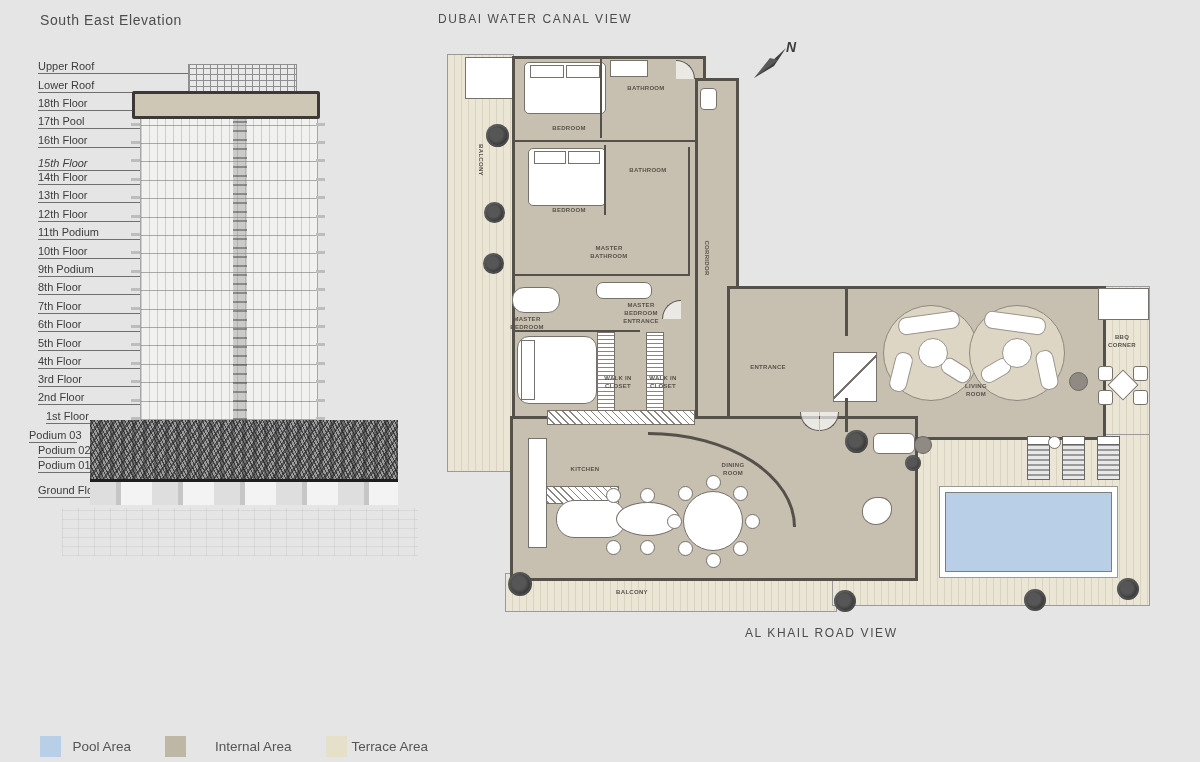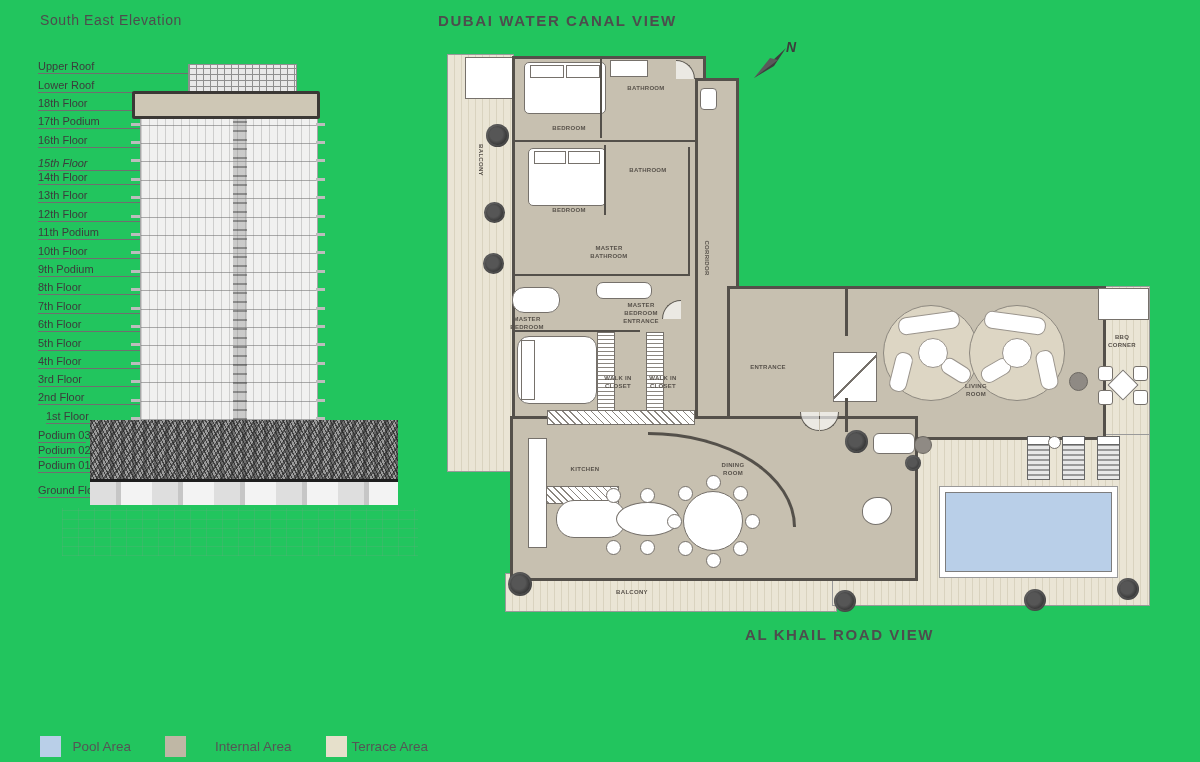--- a/index.html
+++ b/index.html
@@ -1,20 +1,20 @@
 <!DOCTYPE html>
 <html><head>
 <meta charset="utf-8">
 <style>
   html,body{margin:0;padding:0;background:#fff;}
-  .canvas{position:relative;width:1200px;height:762px;background:#22c55e;overflow:hidden;
+  .canvas{position:relative;width:1200px;height:762px;background:#e5e5e5;overflow:hidden;
           font-family:"Liberation Sans",sans-serif;color:#4a4a4a;}
   .abs{position:absolute;}
   .title{font-size:14px;letter-spacing:.6px;color:#4d4d4d;}
-  .caps{font-size:15px;letter-spacing:1.6px;color:#4d4d4d;font-weight:bold;}
+  .caps{font-size:12px;letter-spacing:1.6px;color:#4d4d4d;}
   
   .floor-row{position:absolute;height:12px;border-bottom:1px solid #6f6f6f;z-index:1;}
   .floor-row span{position:absolute;bottom:1px;left:0;font-size:11px;color:#3c3c3c;white-space:nowrap;}
   .tower{background:
      repeating-linear-gradient(0deg, rgba(110,110,110,.55) 0 1px, transparent 1px 18.4px),
      repeating-linear-gradient(90deg, rgba(140,140,140,.35) 0 1px, transparent 1px 8px),
      #f1f1f0; border-left:1px solid #a5a5a5;border-right:1px solid #a5a5a5;z-index:2;}
   .tabs{background:repeating-linear-gradient(0deg,#bdbdbd 0 3px,transparent 3px 18.4px);z-index:2;}
   .core{background:repeating-linear-gradient(0deg, rgba(70,70,70,.6) 0 2px, rgba(130,130,130,.35) 2px 9px);z-index:3;}
   .crown{background:#cec7b5;border:3px solid #3b3835;border-radius:2px;z-index:4;}
@@ -75,21 +75,21 @@
       <div class="floor-row" style="left: 38px; top: 61px; width: 150px;">
         <span>Upper Roof</span>
       </div>
       <div class="floor-row" style="left: 38px; top: 80px; width: 96px;">
         <span>Lower Roof</span>
       </div>
       <div class="floor-row" style="left: 38px; top: 98px; width: 96px;">
         <span>18th Floor</span>
       </div>
       <div class="floor-row" style="left: 38px; top: 116px; width: 104px;">
-        <span>17th Podium</span>
+        <span>17th Pool</span>
       </div>
       <div class="floor-row" style="left: 38px; top: 135px; width: 104px;">
         <span>16th Floor</span>
       </div>
       <div class="floor-row" style="left: 38px; top: 158px; width: 104px; font-style: italic;">
         <span>15th Floor</span>
       </div>
       <div class="floor-row" style="left: 38px; top: 172px; width: 104px;">
         <span>14th Floor</span>
       </div>
@@ -125,21 +125,21 @@
       </div>
       <div class="floor-row" style="left: 38px; top: 374px; width: 104px;">
         <span>3rd Floor</span>
       </div>
       <div class="floor-row" style="left: 38px; top: 392px; width: 104px;">
         <span>2nd Floor</span>
       </div>
       <div class="floor-row" style="left: 38px; top: 411px; width: 52px; margin-left: 8px;">
         <span>1st Floor</span>
       </div>
-      <div class="floor-row" style="left: 38px; top: 430px; width: 48px;">
+      <div class="floor-row" style="left: 29px; top: 430px; width: 48px;">
         <span>Podium 03</span>
       </div>
       <div class="floor-row" style="left: 38px; top: 445px; width: 52px;">
         <span>Podium 02</span>
       </div>
       <div class="floor-row" style="left: 38px; top: 460px; width: 52px;">
         <span>Podium 01</span>
       </div>
       <div class="floor-row" style="left: 38px; top: 485px; width: 160px;">
         <span>Ground Floor</span>

